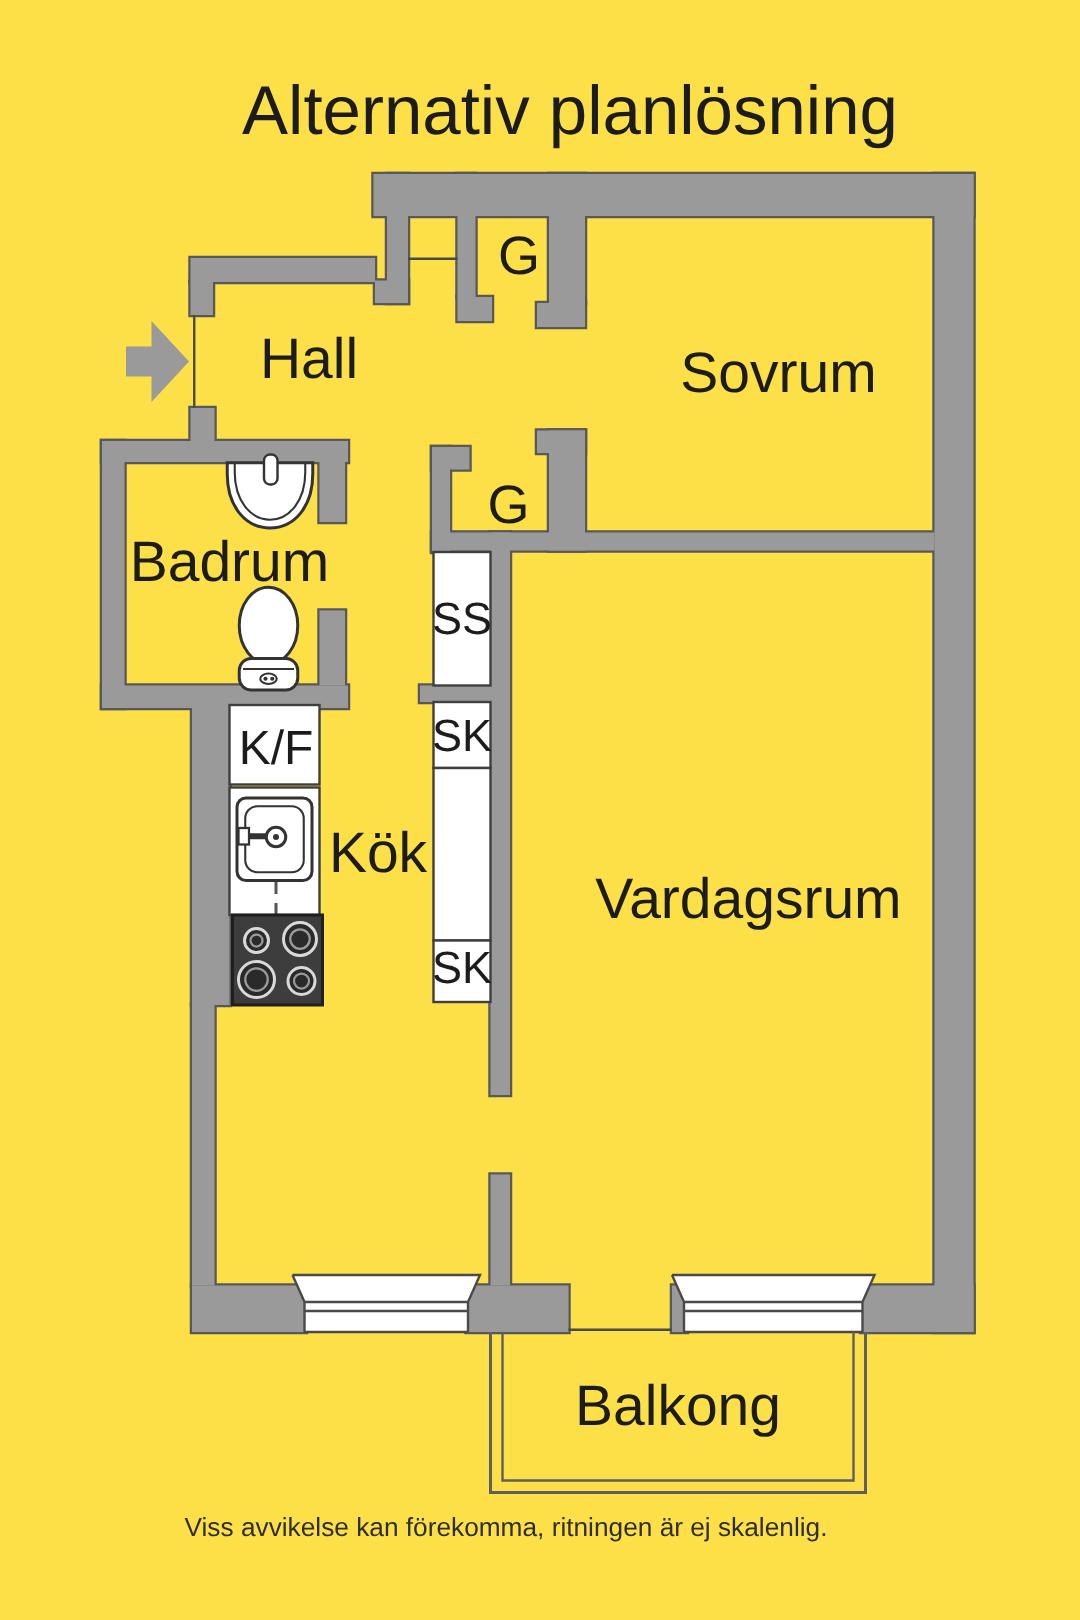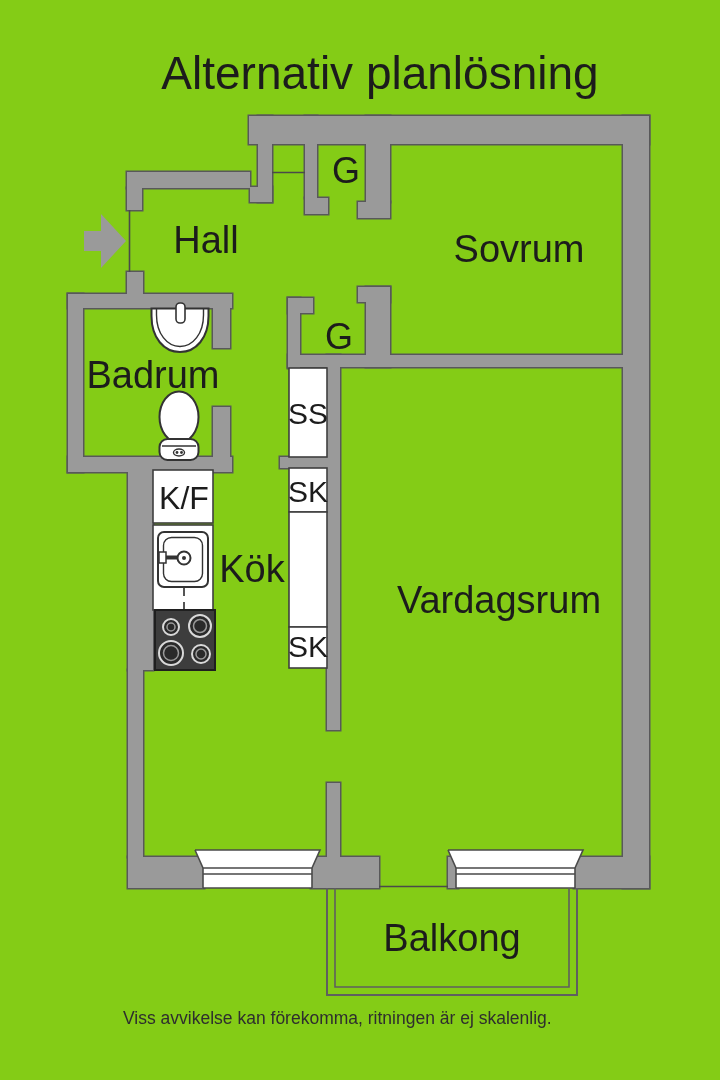--- a/index.html
+++ b/index.html
@@ -1,16 +1,16 @@
 <!DOCTYPE html>
 <html><head>
 <meta charset="utf-8">
 <style>
   html,body{margin:0;padding:0;background:#fdfdfe;}
-  .stage{position:relative;width:720px;height:1080px;background:#84cc16;overflow:hidden;
+  .stage{position:relative;width:720px;height:1080px;background:#fde047;overflow:hidden;
          font-family:"Liberation Sans", sans-serif;}
   svg{position:absolute;left:0;top:0;}
   text{fill:#1c1c1c;}
   .room-label{font-size:38px;}
   .closet-label{font-size:30px;}
   .g-label{font-size:36px;}
   .kf-label{font-size:32px;}
   .title-label{font-size:46px;}
   .disclaimer-label{font-size:17.5px;fill:#2e2e2e;}
   .thin{stroke:#4a4a4a;stroke-width:1.6;fill:none;}

